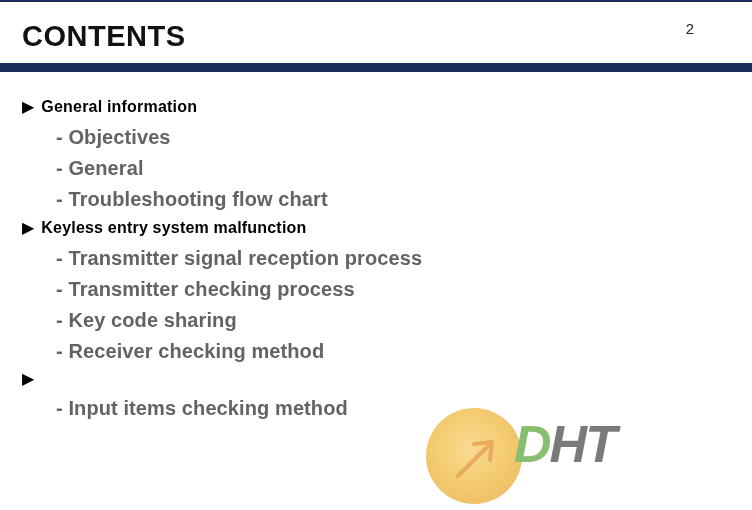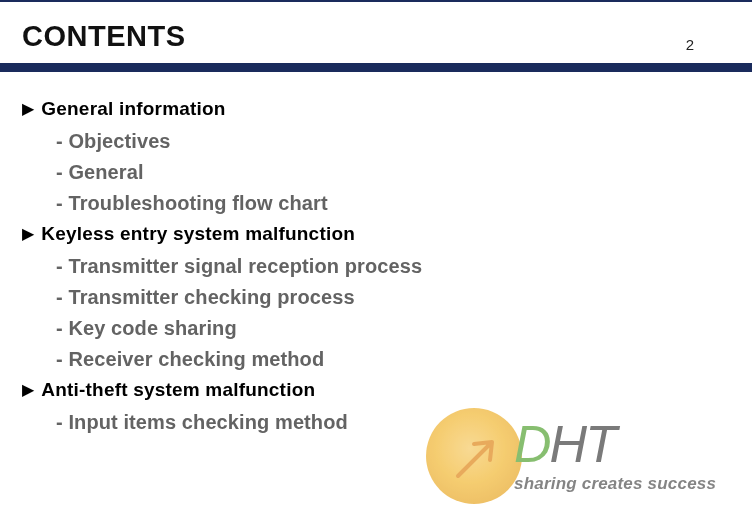--- a/index.html
+++ b/index.html
@@ -11,21 +11,21 @@
       position: relative;
       overflow: hidden;
     }
     .top-rule {
       height: 2px;
       background: #1a2b5c;
       margin: 0;
     }
     .header {
       display: flex;
-      align-items: flex-end;
+      align-items: flex-start;
       padding: 18px 22px 10px 22px;
     }
     .title {
       font-size: 29px;
       font-weight: 900;
       letter-spacing: 0.5px;
       color: #111;
       flex: 1;
     }
     .page-num {
@@ -49,21 +49,21 @@
       align-items: center;
       gap: 7px;
       margin-bottom: 6px;
     }
     .tri {
       font-size: 16px;
       line-height: 1;
       color: #000;
     }
     .section-title {
-      font-size: 19px;
+      font-size: 16px;
       font-weight: 700;
       color: #000;
       letter-spacing: 0.2px;
     }
     .items {
       list-style: none;
       padding-left: 34px;
     }
     .items li {
       font-size: 20px;
@@ -99,21 +99,21 @@
       left: 24px;
       top: 30px;
       width: 54px;
       height: 54px;
     }
     .wm-text {
       position: absolute;
       left: 88px;
       top: 14px;
       font-family: Arial, sans-serif;
-      font-weight: 400;
+      font-weight: 700;
       font-style: italic;
       font-size: 52px;
       letter-spacing: -2px;
       white-space: nowrap;
     }
     .wm-d { color: #5aa63a; }
     .wm-h { color: #474747; }
     .wm-t { color: #474747; }
     .wm-tag {
       position: absolute;
@@ -163,31 +163,29 @@
       <li>Transmitter signal reception process</li>
       <li>Transmitter checking process</li>
       <li>Key code sharing</li>
       <li>Receiver checking method</li>
     </ul>
   </div>
 
   <div class="section">
     <div class="section-head">
       <span class="tri">▶</span>
-      <span class="section-title">Anti-theft system malfunction</span>
     </div>
     <ul class="items">
       <li>Input items checking method</li>
     </ul>
   </div>
 
 </div>
 
 <div class="watermark">
   <div class="wm-circle"></div>
   <svg class="wm-arrow" viewBox="0 0 54 54">
     <path d="M8 46 L42 12 M42 12 L24 14 M42 12 L40 30" stroke="#e08a1e" stroke-width="4" fill="none" stroke-linecap="round" stroke-linejoin="round"></path>
   </svg>
   <div class="wm-text">
     <span class="wm-d">D</span><span class="wm-h">H</span><span class="wm-t">T</span>
   </div>
-  <div class="wm-tag">sharing creates success</div>
 </div>
 
 </body></html>

